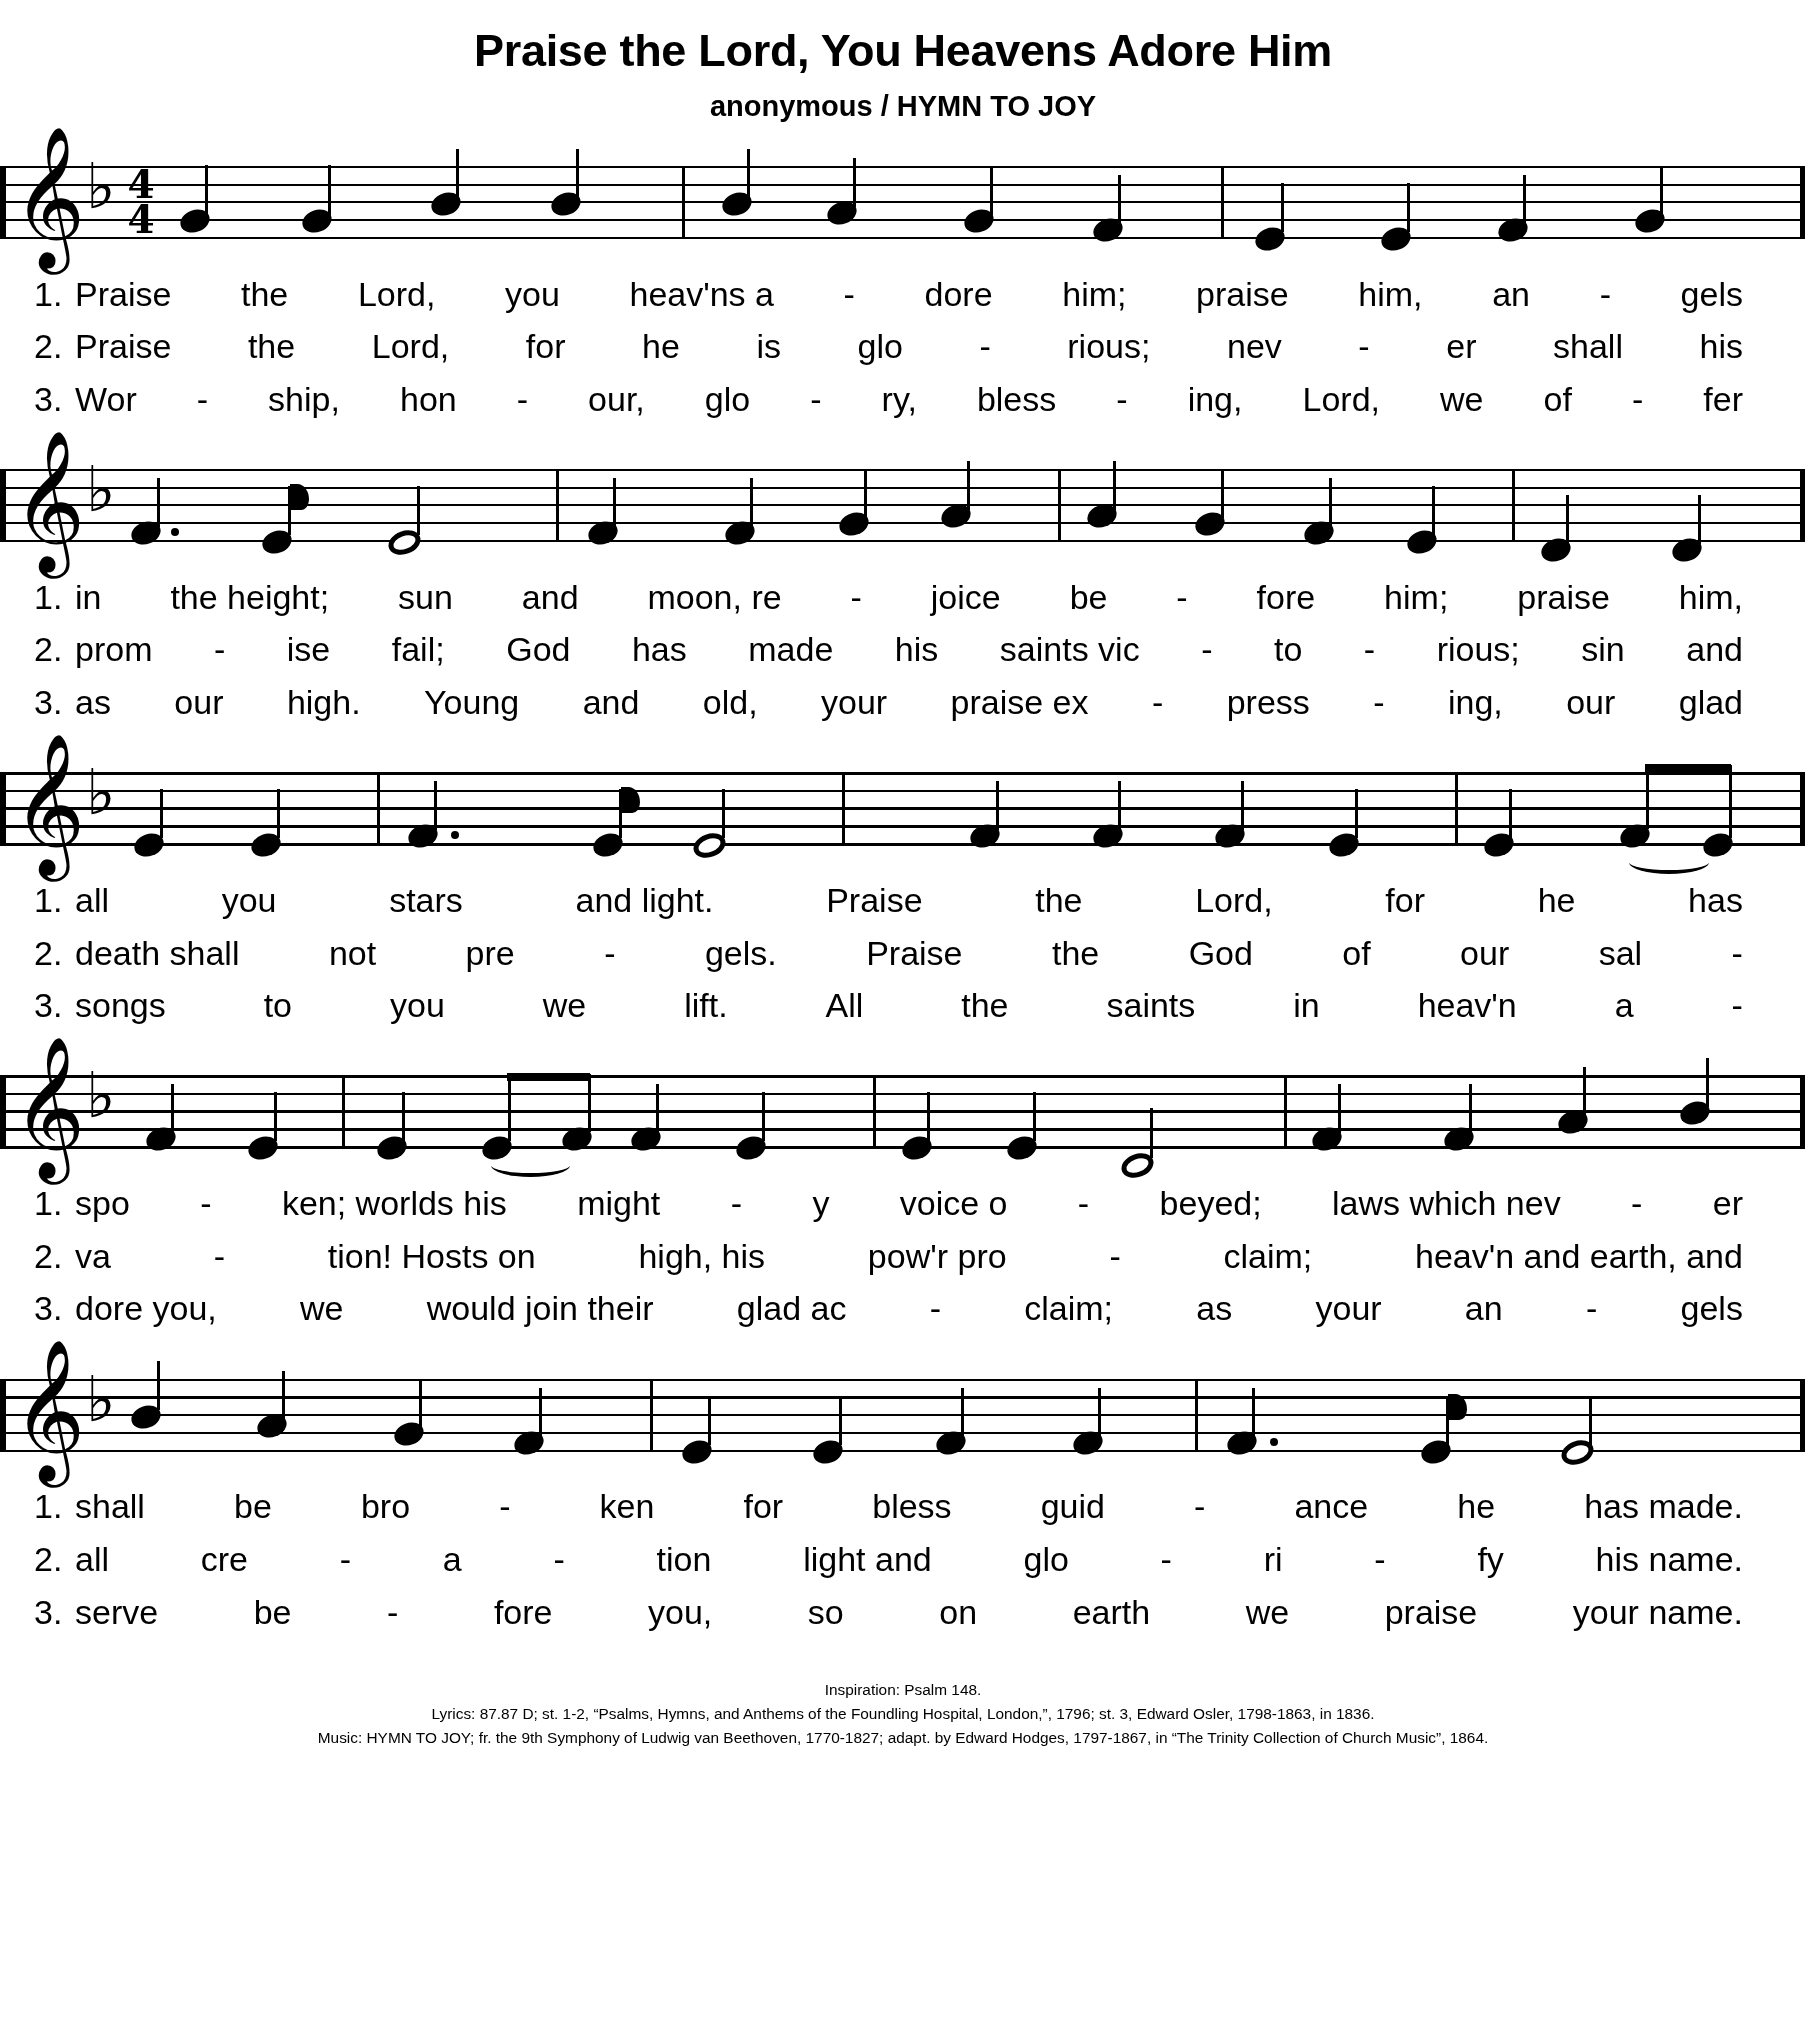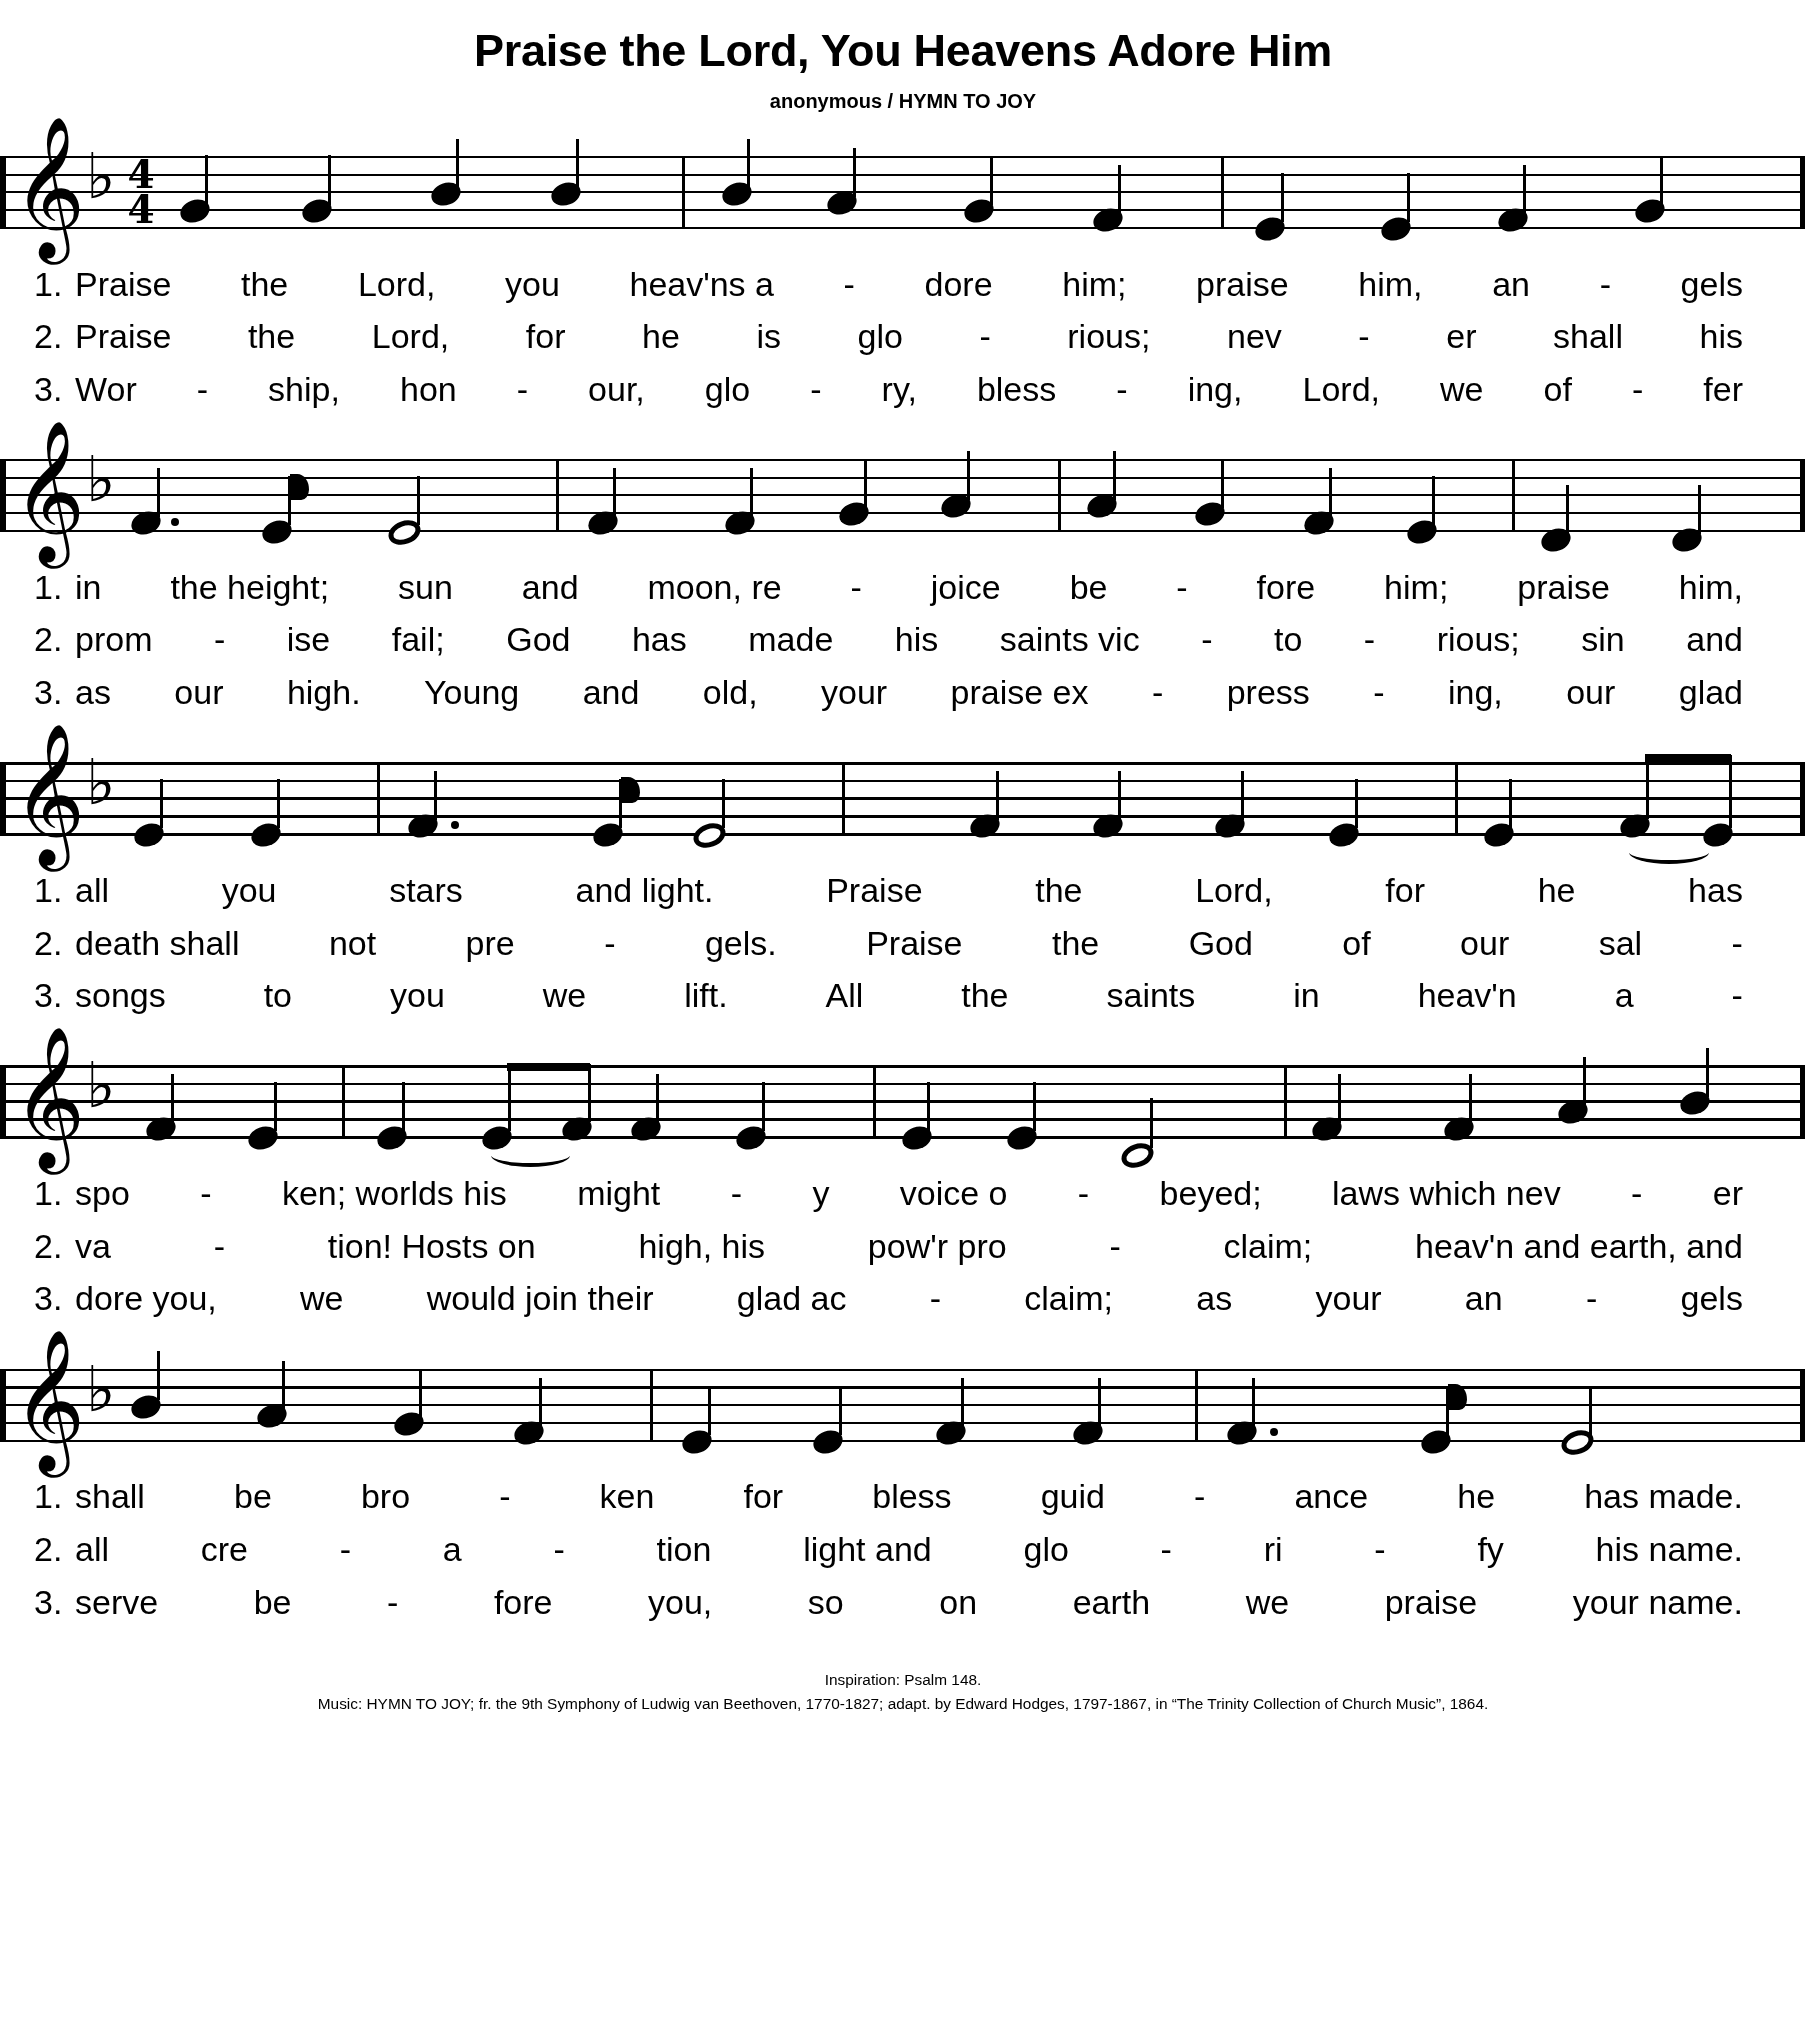--- a/index.html
+++ b/index.html
@@ -20,21 +20,21 @@
   .title {
     text-align: center;
     font-size: 45px;
     font-weight: bold;
     letter-spacing: -0.3px;
     margin: 10.3px 0 0 0;
     line-height: 1.08;
   }
   .subtitle {
     text-align: center;
-    font-size: 20px;
+    font-size: 29px;
     font-weight: bold;
     margin: 13.7px 0 0 0;
   }
 
   
   .system {
     position: relative;
     margin-top: 19.4px;
   }
   .staff-wrap {
@@ -725,17 +725,18 @@
           <span class="syl">we</span>
           <span class="syl">praise</span>
           <span class="syl">your name.</span>
         </span>
       </div>
     </div>
   </div>
 
   <div class="footer">
     <div>Inspiration:  Psalm 148.</div>
+    <div>Lyrics:  87.87 D; st. 1-2, “Psalms, Hymns, and Anthems of the Foundling Hospital, London,”, 1796; st. 3, Edward Osler, 1798-1863, in 1836.</div>
     <div>Music:  HYMN TO JOY; fr. the 9th Symphony of Ludwig van Beethoven, 1770-1827; adapt. by Edward Hodges, 1797-1867, in “The Trinity Collection of Church Music”, 1864.</div>
   </div>
 
 </div>
 
 
 </body></html>

